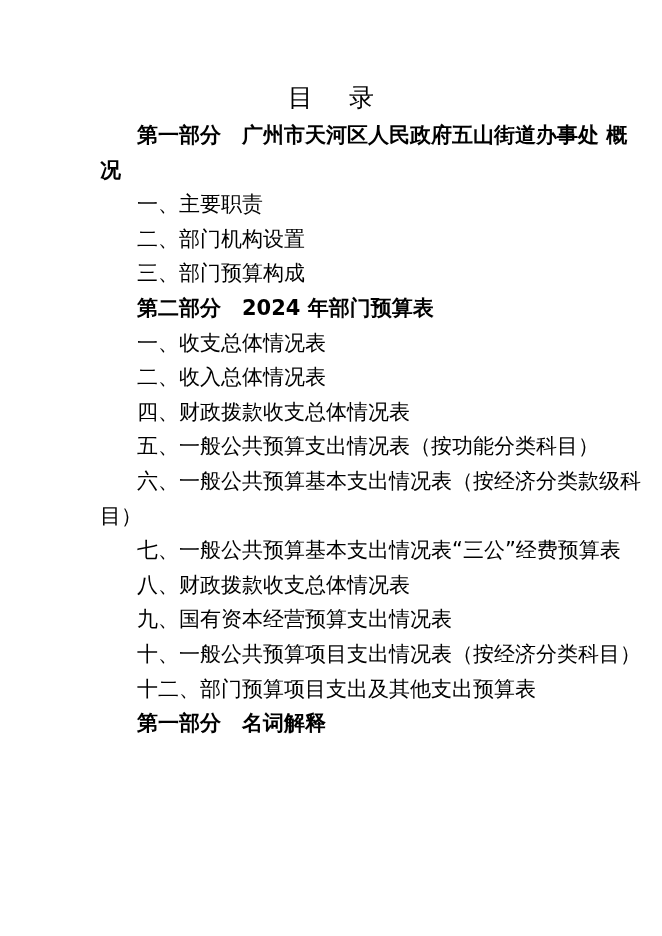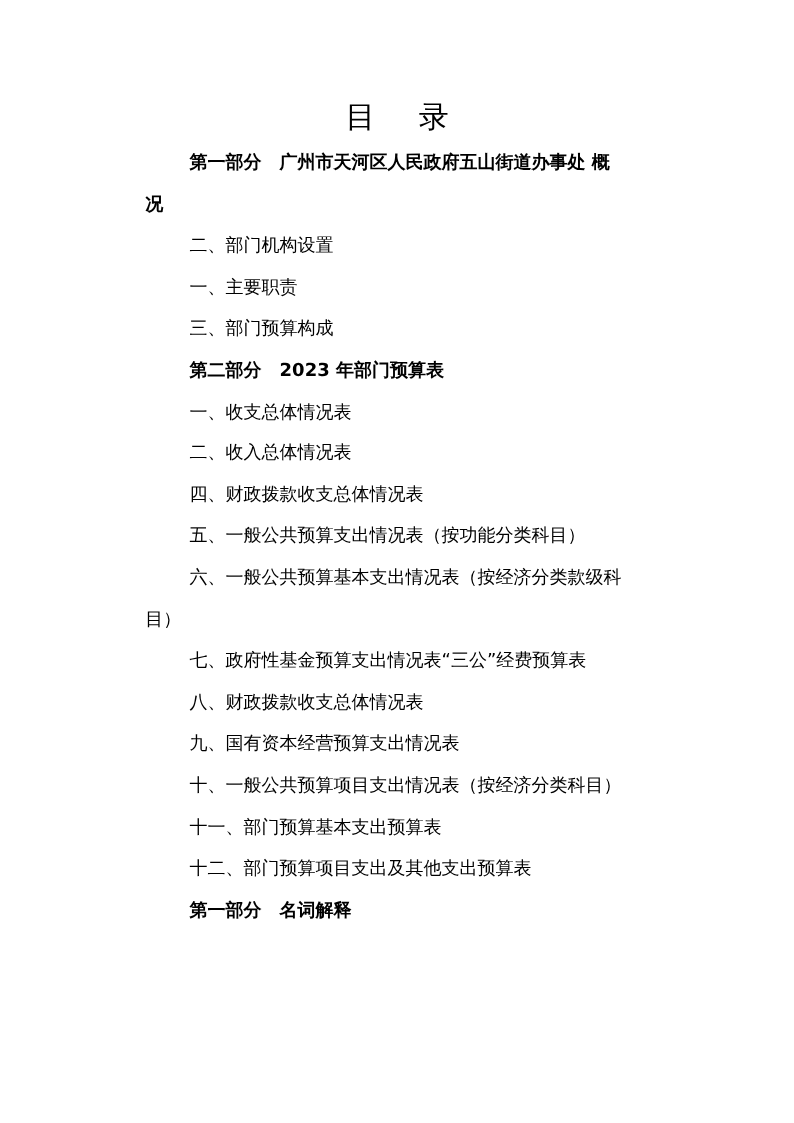--- a/index.html
+++ b/index.html
@@ -8,47 +8,45 @@
     font-family: "DejaVu Sans", "Liberation Sans", sans-serif;
     color:#000;
   }
   .page { position:absolute; left:0; top:0; width:662px; height:936px; background:#fff; }
   .title {
     position:absolute; top:82px; left:0; width:662px; text-align:center;
     font-size:25px; letter-spacing:14px; line-height:32px; padding-left:14px; box-sizing:border-box;
   }
   .toc { position:absolute; left:100px; top:118px; width:470px; }
   .line {
-    font-size:15px; line-height:34.6px; height:34.6px; white-space:nowrap;
+    font-size:21px; line-height:34.6px; height:34.6px; white-space:nowrap;
     text-indent:37px;
-    margin-left:21px;
   }
   .line.bold { font-weight:bold; }
   .line.wrap-cont { text-indent:0; }
 </style>
 </head>
 <body>
 
 <div class="page">
   <div class="title">目 录</div>
 
   <div class="toc">
     <div class="line bold">第一部分　广州市天河区人民政府五山街道办事处 概</div>
     <div class="line bold wrap-cont">况</div>
+    <div class="line">一、主要职责</div>
     <div class="line">二、部门机构设置</div>
-    <div class="line">一、主要职责</div>
     <div class="line">三、部门预算构成</div>
-    <div class="line bold">第二部分　2023 年部门预算表</div>
+    <div class="line bold">第二部分　2024 年部门预算表</div>
     <div class="line">一、收支总体情况表</div>
     <div class="line">二、收入总体情况表</div>
     <div class="line">四、财政拨款收支总体情况表</div>
     <div class="line">五、一般公共预算支出情况表（按功能分类科目）</div>
     <div class="line">六、一般公共预算基本支出情况表（按经济分类款级科</div>
     <div class="line wrap-cont">目）</div>
-    <div class="line">七、政府性基金预算支出情况表“三公”经费预算表</div>
+    <div class="line">七、一般公共预算基本支出情况表“三公”经费预算表</div>
     <div class="line">八、财政拨款收支总体情况表</div>
     <div class="line">九、国有资本经营预算支出情况表</div>
     <div class="line">十、一般公共预算项目支出情况表（按经济分类科目）</div>
-    <div class="line">十一、部门预算基本支出预算表</div>
     <div class="line">十二、部门预算项目支出及其他支出预算表</div>
     <div class="line bold">第一部分　名词解释</div>
   </div>
 </div>
 
 </body></html>

